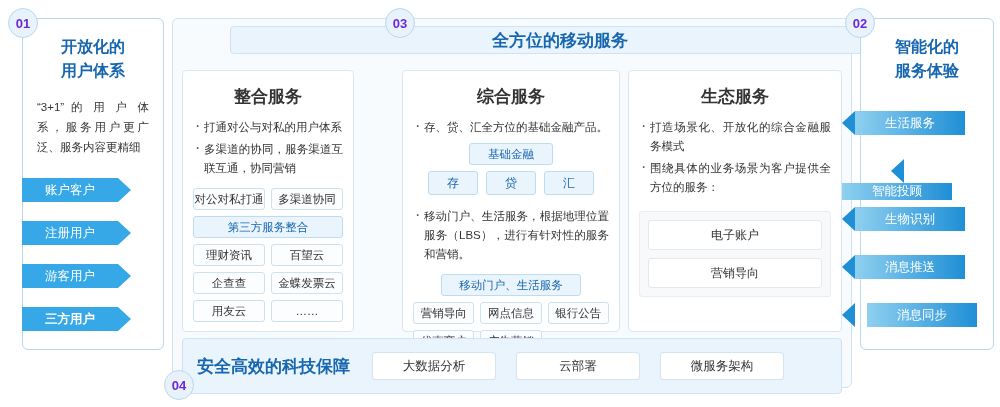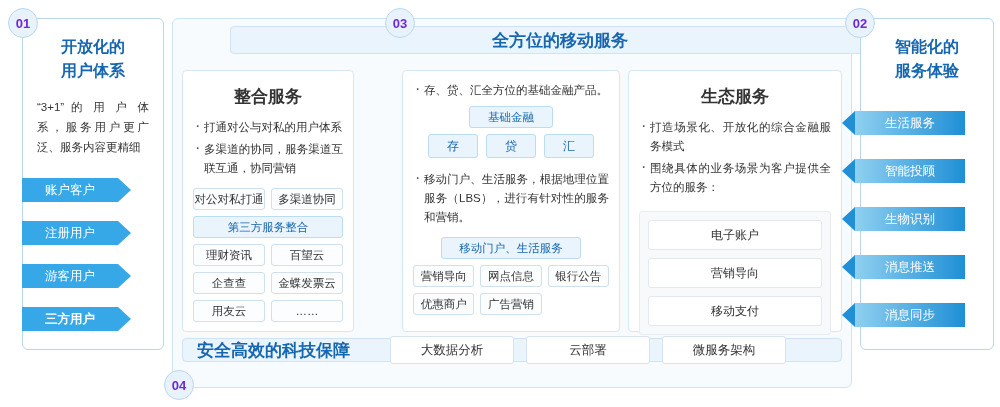--- a/index.html
+++ b/index.html
@@ -253,39 +253,39 @@
     min-width: 84px;
     padding: 0 10px;
   }
 
   
   #bottom-bar {
     position: absolute;
     left: 182px;
     top: 338px;
     width: 660px;
-    height: 24px;
+    height: 56px;
     background: #e9f4fc;
     border: 1px solid #cfe3f4;
     border-radius: 4px;
     display: flex;
     align-items: center;
     box-sizing: border-box;
   }
   #bottom-title {
     color: #1766b0;
     font-size: 17px;
     font-weight: bold;
     margin-left: 14px;
     white-space: nowrap;
   }
   #bottom-chips {
     display: flex;
-    gap: 12px;
-    margin-left: 40px;
+    gap: 20px;
+    margin-left: 22px;
   }
   .chip {
     width: 122px;
     height: 26px;
     background: #ffffff;
     border: 1px solid #d4e4f2;
     border-radius: 3px;
     font-size: 12.5px;
     color: #333;
     display: flex;
@@ -349,20 +349,21 @@
       <div class="pill">理财资讯</div>
       <div class="pill">百望云</div>
       <div class="pill">企查查</div>
       <div class="pill">金蝶发票云</div>
       <div class="pill">用友云</div>
       <div class="pill">……</div>
     </div>
   </div>
 
   <div class="card" id="card-2">
+    <div class="card-title">综合服务</div>
     <div class="bullets">
       <div class="bullet">存、贷、汇全方位的基础金融产品。</div>
     </div>
     <div class="center-pill-wrap">
       <div class="pill pill-blue center-pill">基础金融</div>
     </div>
     <div class="mini-row">
       <div class="mini-pill">存</div>
       <div class="mini-pill">贷</div>
       <div class="mini-pill">汇</div>
@@ -384,21 +385,20 @@
 
   <div class="card" id="card-3">
     <div class="card-title">生态服务</div>
     <div class="bullets">
       <div class="bullet">打造场景化、开放化的综合金融服务模式</div>
       <div class="bullet">围绕具体的业务场景为客户提供全方位的服务：</div>
     </div>
     <div class="box-gray" style="margin-top:14px;">
       <div class="stack-pill">电子账户</div>
       <div class="stack-pill">营销导向</div>
-      <div class="stack-pill">移动支付</div>
     </div>
   </div>
 
   <div id="bottom-bar">
     <div id="bottom-title">安全高效的科技保障</div>
     <div id="bottom-chips">
       <div class="chip">大数据分析</div>
       <div class="chip">云部署</div>
       <div class="chip">微服务架构</div>
     </div>
@@ -408,30 +408,30 @@
     <div class="side-title">
       <div>智能化的</div>
       <div>服务体验</div>
     </div>
   </div>
 
   <div class="arrow-row arrow-left arrow-right-side" style="left:842px; top:111px;">
     <div class="arrow-head"></div>
     <div class="arrow-box" style="width:110px;">生活服务</div>
   </div>
-  <div class="arrow-row arrow-left arrow-right-side" style="left:842px; top:159px;">
+  <div class="arrow-row arrow-left arrow-right-side" style="left:842px; top:159px;flex-direction:column;">
     <div class="arrow-head"></div>
     <div class="arrow-box" style="width:110px;">智能投顾</div>
   </div>
   <div class="arrow-row arrow-left arrow-right-side" style="left:842px; top:207px;">
     <div class="arrow-head"></div>
     <div class="arrow-box" style="width:110px;">生物识别</div>
   </div>
   <div class="arrow-row arrow-left arrow-right-side" style="left:842px; top:255px;">
     <div class="arrow-head"></div>
     <div class="arrow-box" style="width:110px;">消息推送</div>
   </div>
-  <div class="arrow-row arrow-left arrow-right-side" style="left:842px; top:303px;">
+  <div class="arrow-row arrow-left arrow-right-side" style="left:842px; top:303px;gap:12px;">
     <div class="arrow-head"></div>
     <div class="arrow-box" style="width:110px;">消息同步</div>
   </div>
 
 </div>
 
 </body></html>

